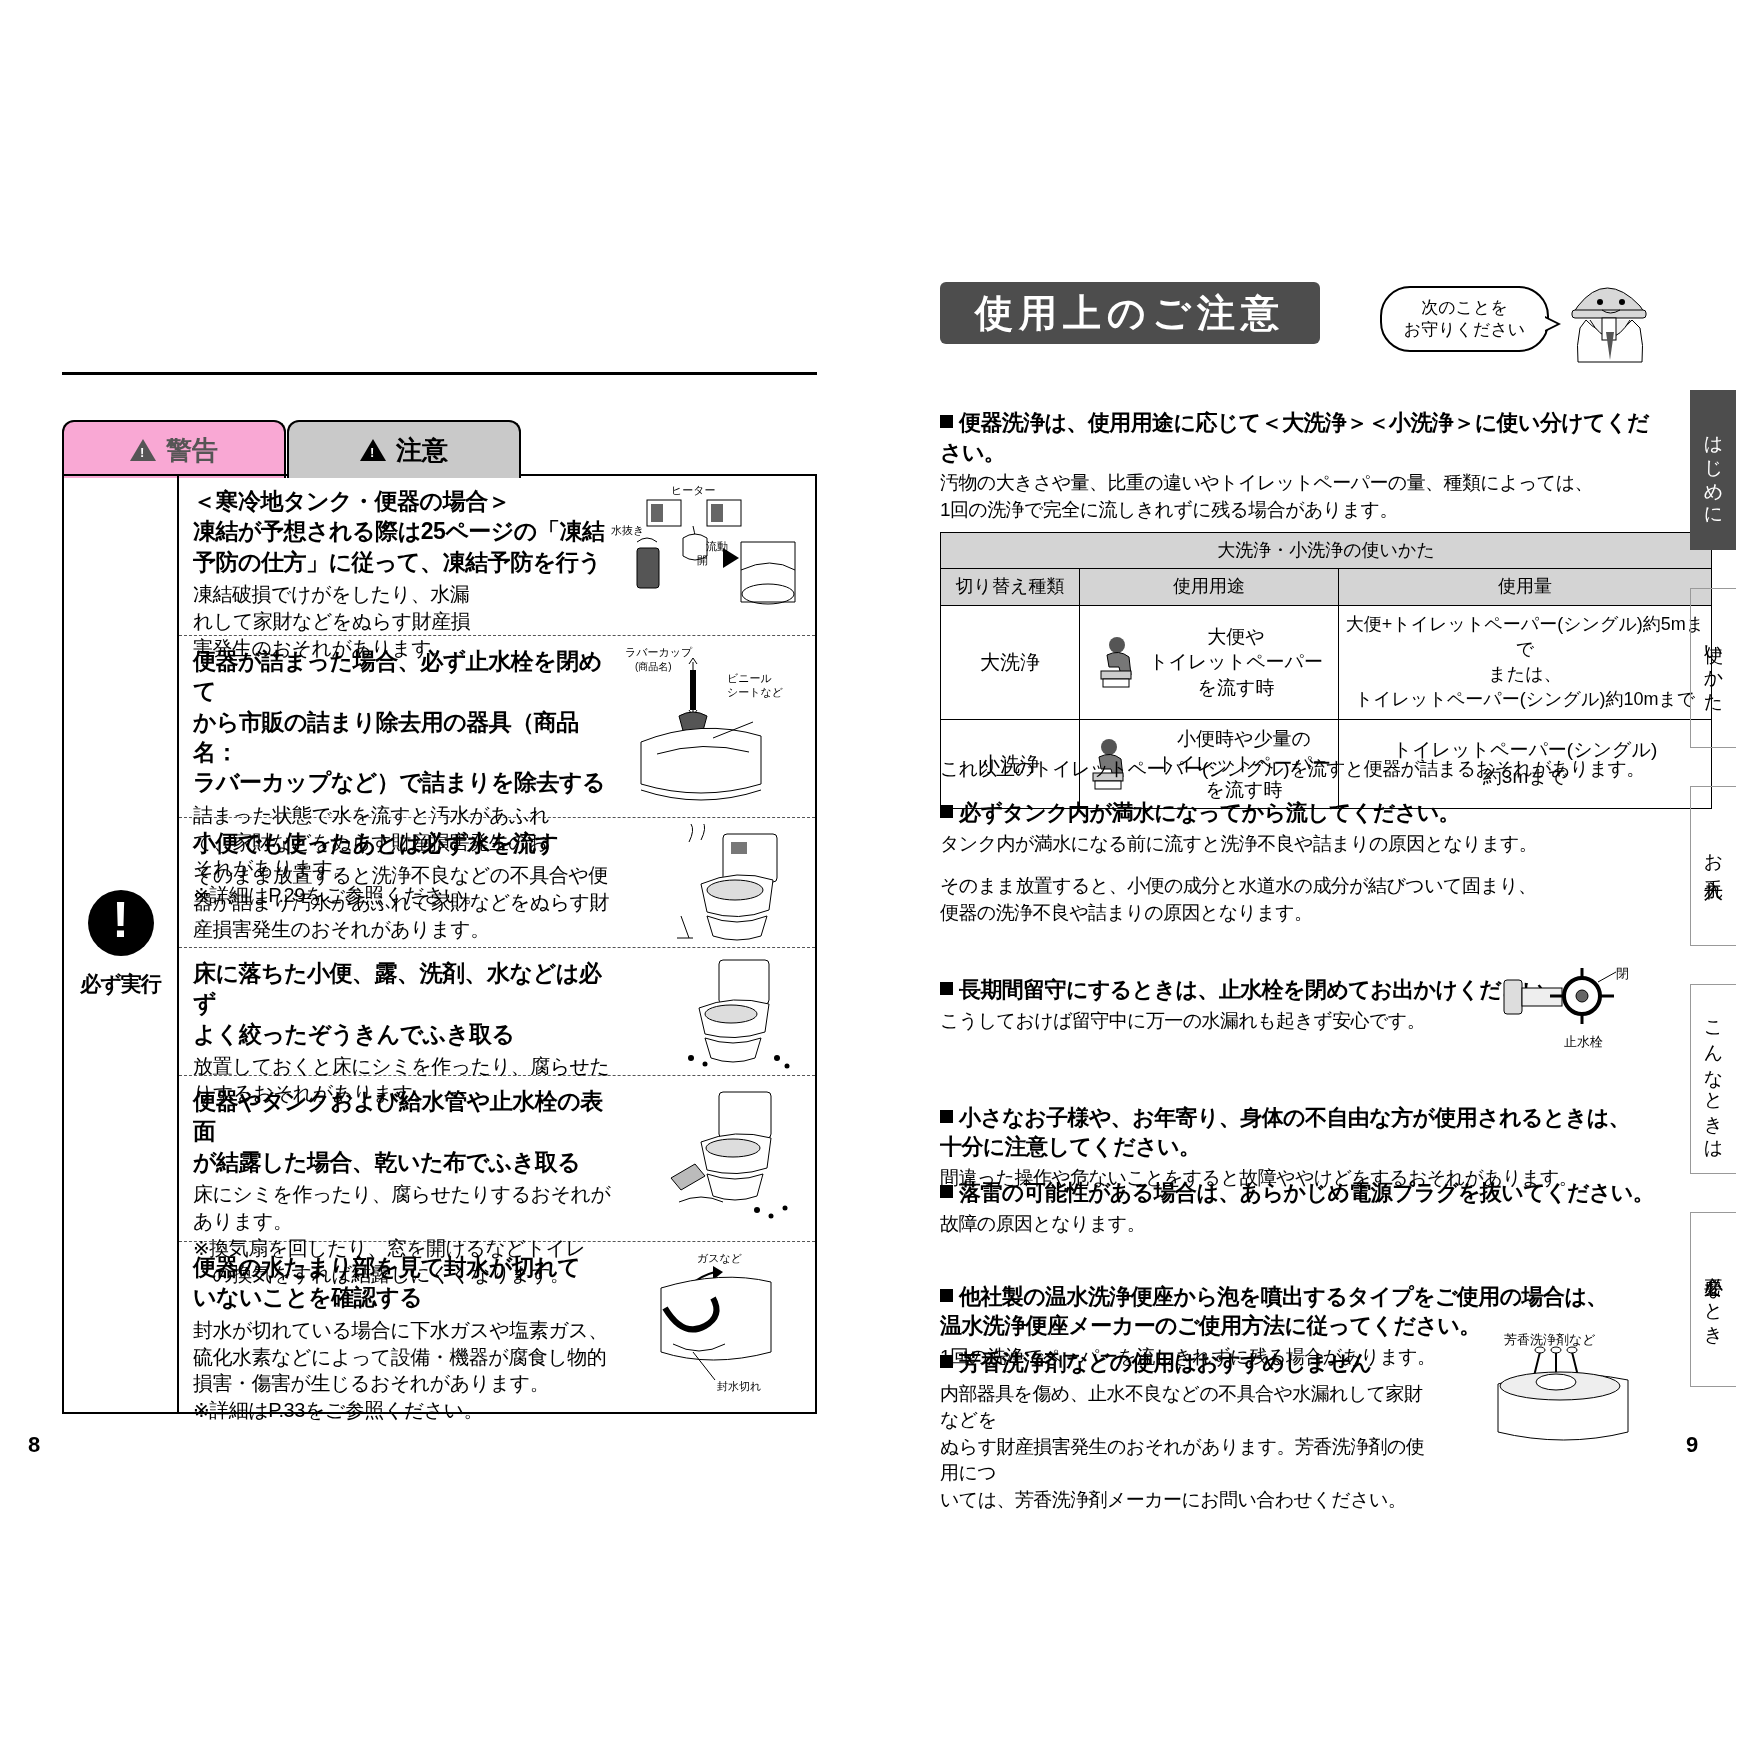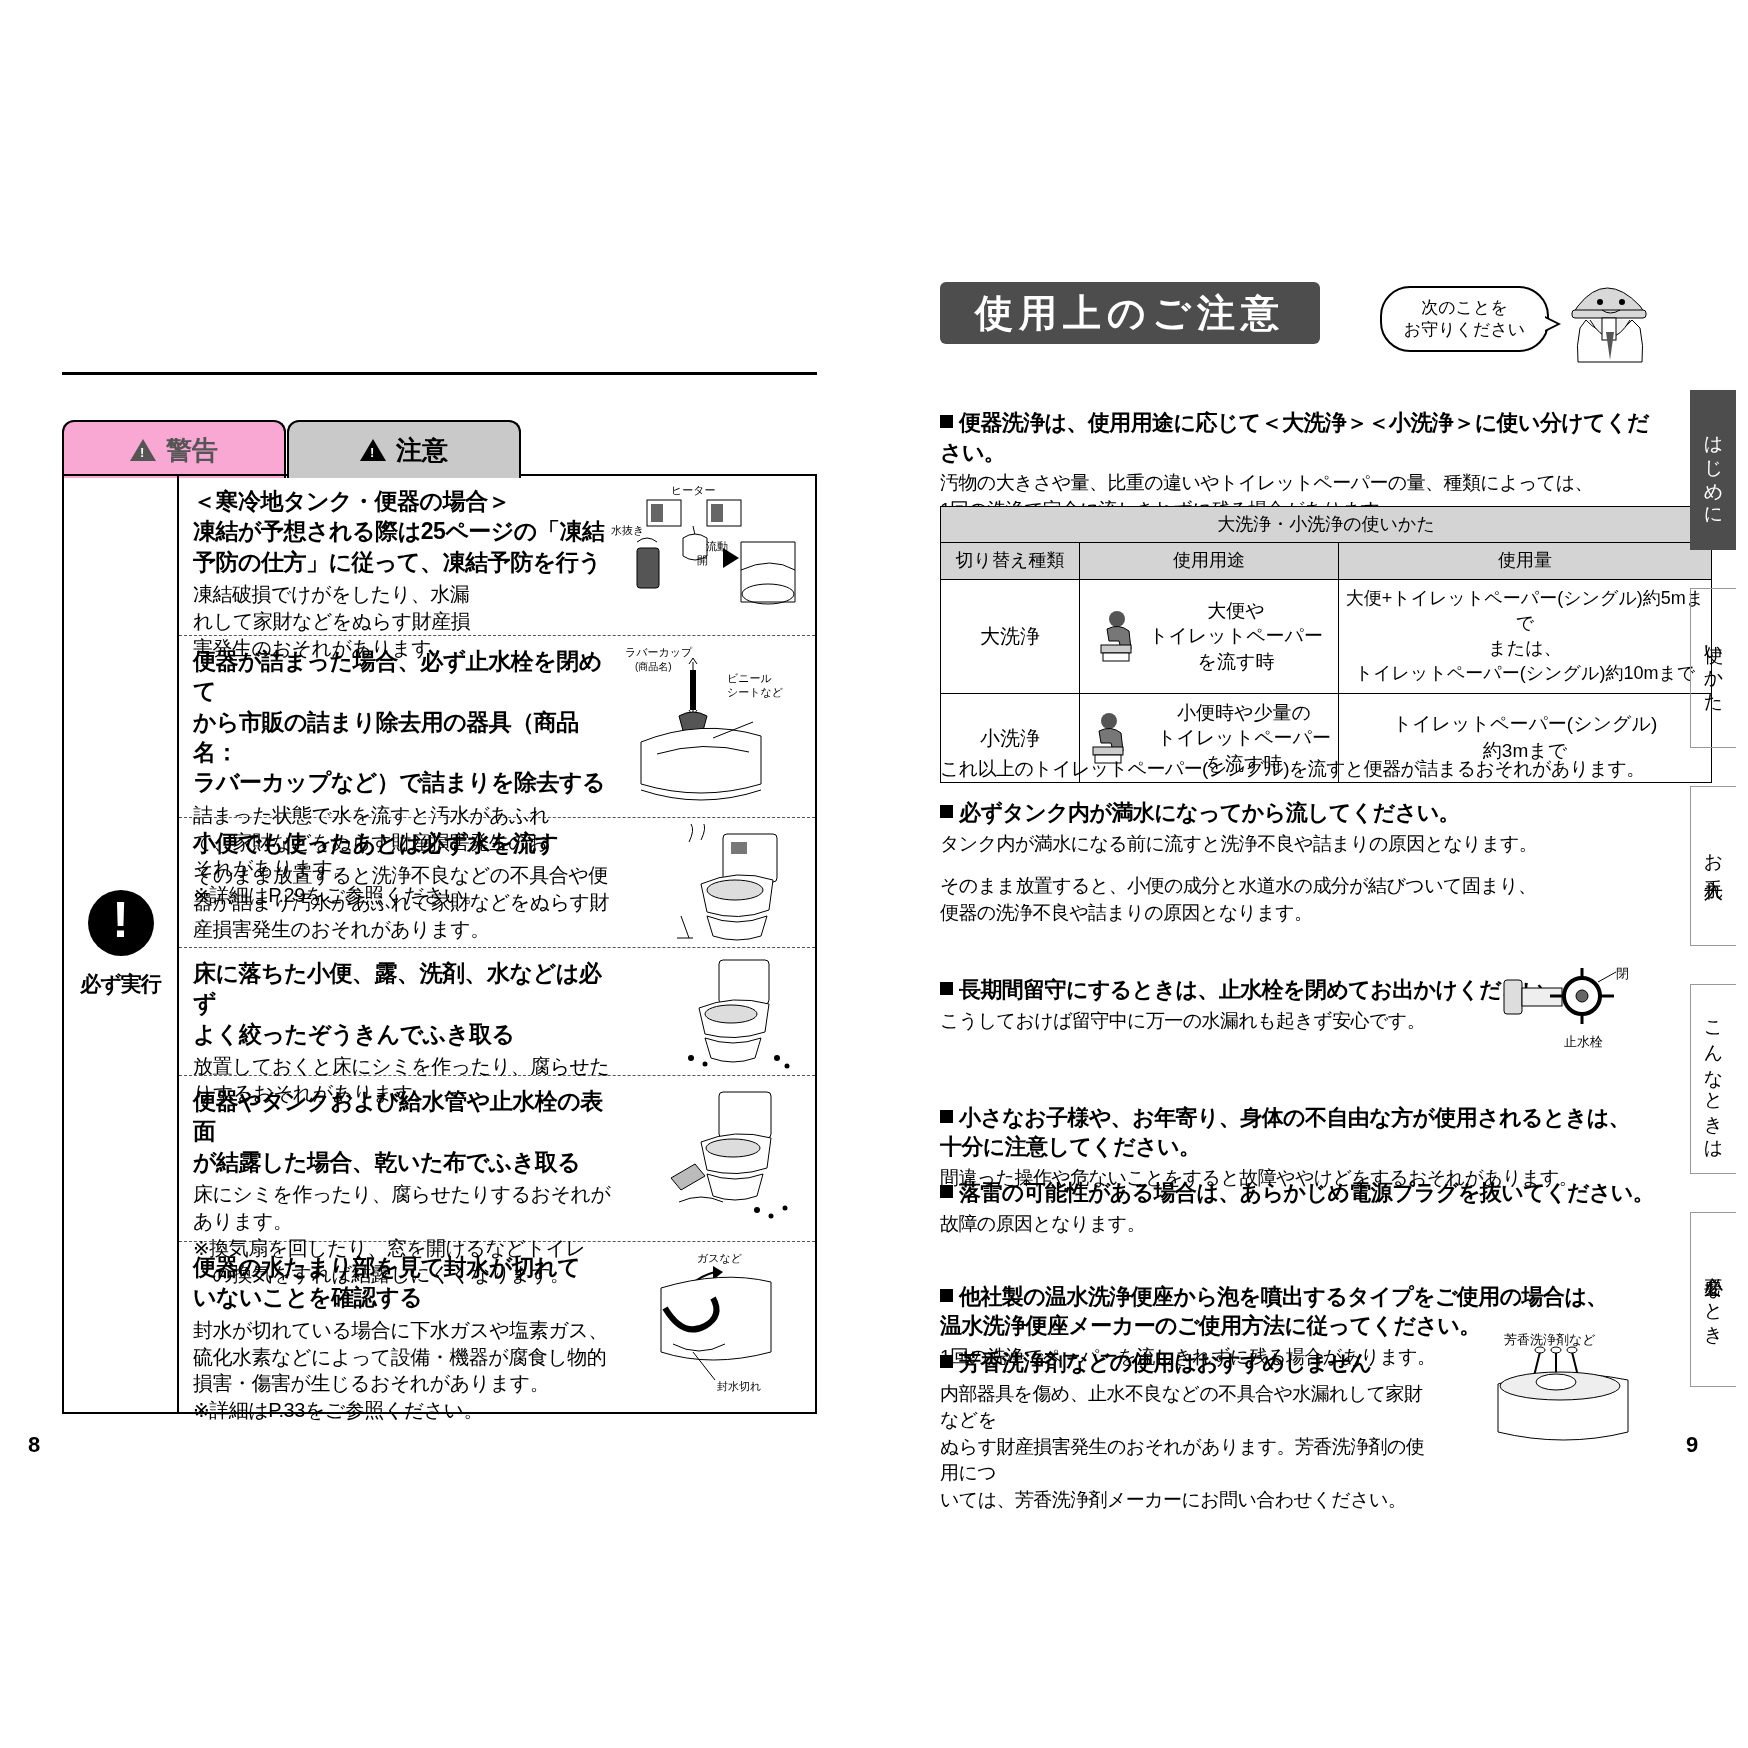--- a/index.html
+++ b/index.html
@@ -31,21 +31,21 @@
 
   .bubble{position:absolute;left:1380px;top:286px;width:165px;height:62px;background:#fff;border:2px solid #000;border-radius:30px;font-size:17px;line-height:1.3;text-align:center;display:flex;align-items:center;justify-content:center;}
   .bubble::after{content:"";position:absolute;right:-14px;top:28px;width:0;height:0;border-top:8px solid transparent;border-bottom:8px solid transparent;border-left:16px solid #000;}
   .bubble::before{content:"";position:absolute;right:-10px;top:30px;width:0;height:0;border-top:6px solid transparent;border-bottom:6px solid transparent;border-left:12px solid #fff;z-index:2;}
 
   .r-sec{position:absolute;left:940px;width:720px;}
   .r-head{font-size:22px;font-weight:bold;line-height:1.35;letter-spacing:-0.6px;}
   .r-head .sq{display:inline-block;width:13px;height:13px;background:#000;margin-right:6px;vertical-align:2px;}
   .r-body{font-size:19px;line-height:1.4;margin-top:3px;letter-spacing:-0.6px;}
 
-  table.usage{position:absolute;left:940px;top:506px;width:772px;border-collapse:collapse;font-size:18px;}
+  table.usage{position:absolute;left:940px;top:532px;width:772px;border-collapse:collapse;font-size:18px;}
   table.usage td,table.usage th{border:1px solid #000;text-align:center;padding:6px 4px;font-weight:normal;line-height:1.3;}
   table.usage .caption{background:#d4d4d4;font-weight:normal;font-size:18px;}
   table.usage .hdr{background:#d4d4d4;}
   .ttl-cell{font-size:20px;font-weight:normal;}
 
   
   .sidetabs{position:absolute;right:12px;top:390px;width:46px;}
   .stab{width:46px;box-sizing:border-box;border:1px solid #999;border-right:none;display:flex;align-items:center;justify-content:center;font-size:19px;letter-spacing:2px;}
   .stab span{writing-mode:vertical-rl;}
   .stab.active{background:#4d4d4d;color:#fff;border-color:#4d4d4d;}

